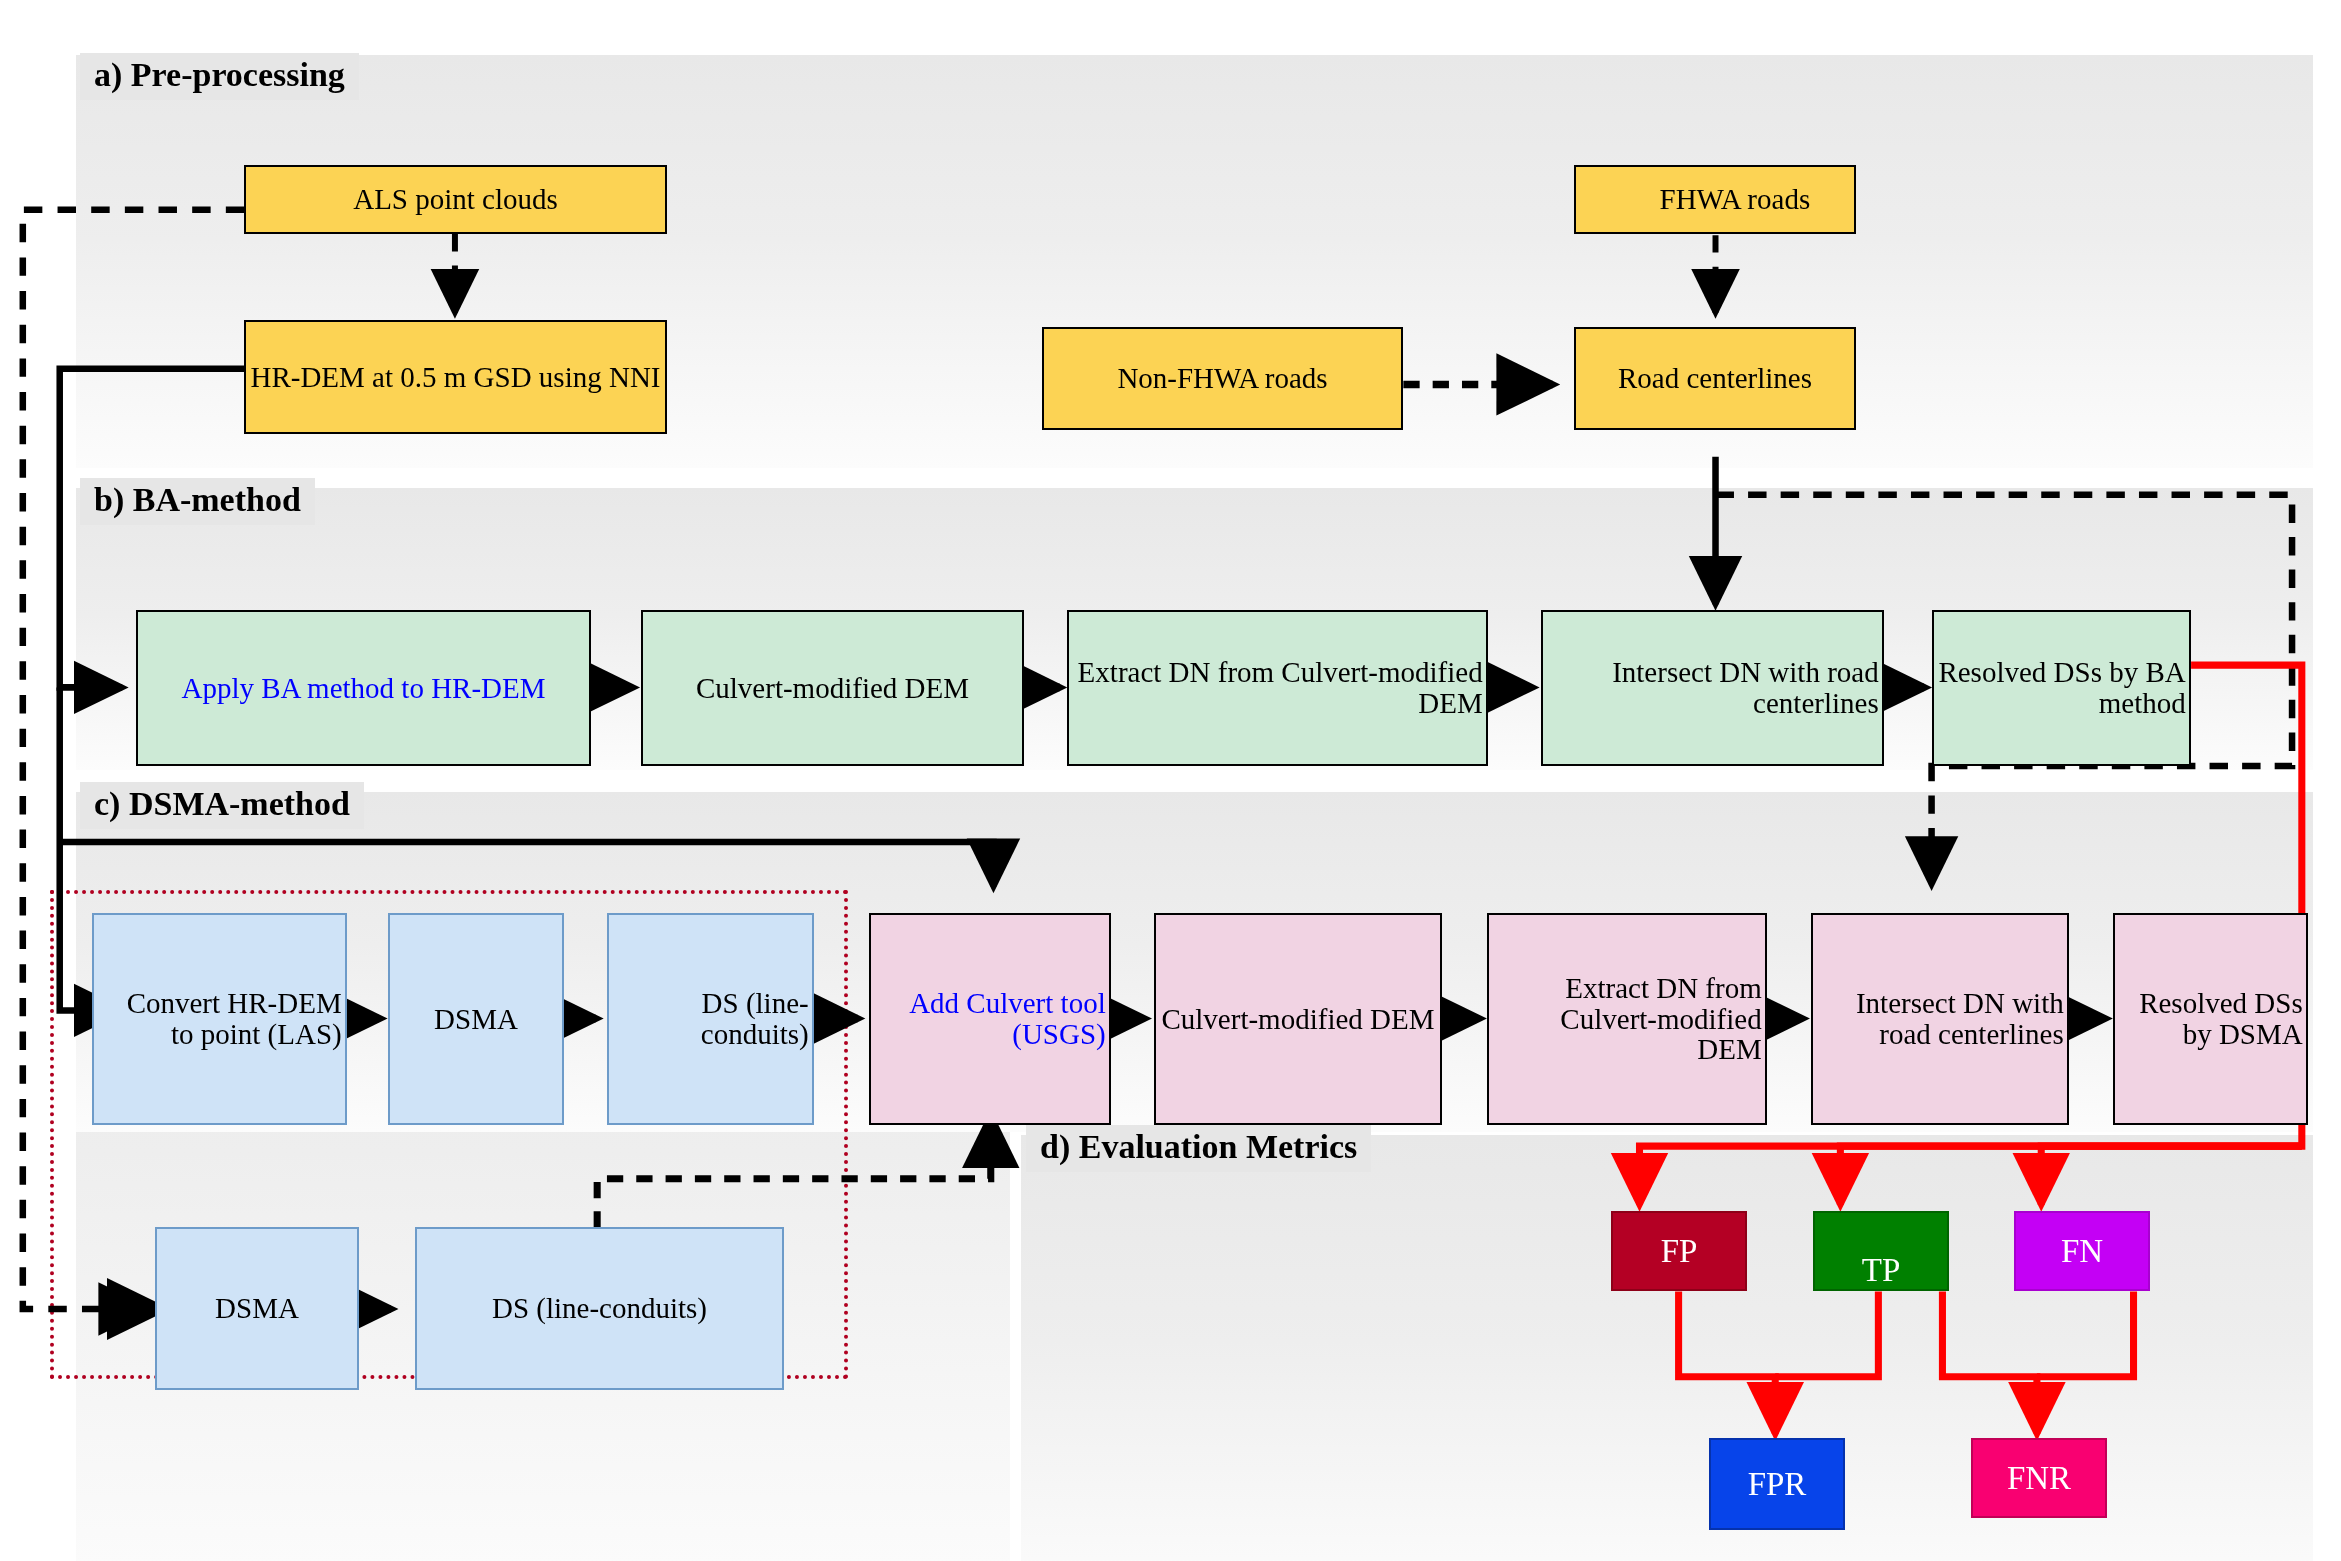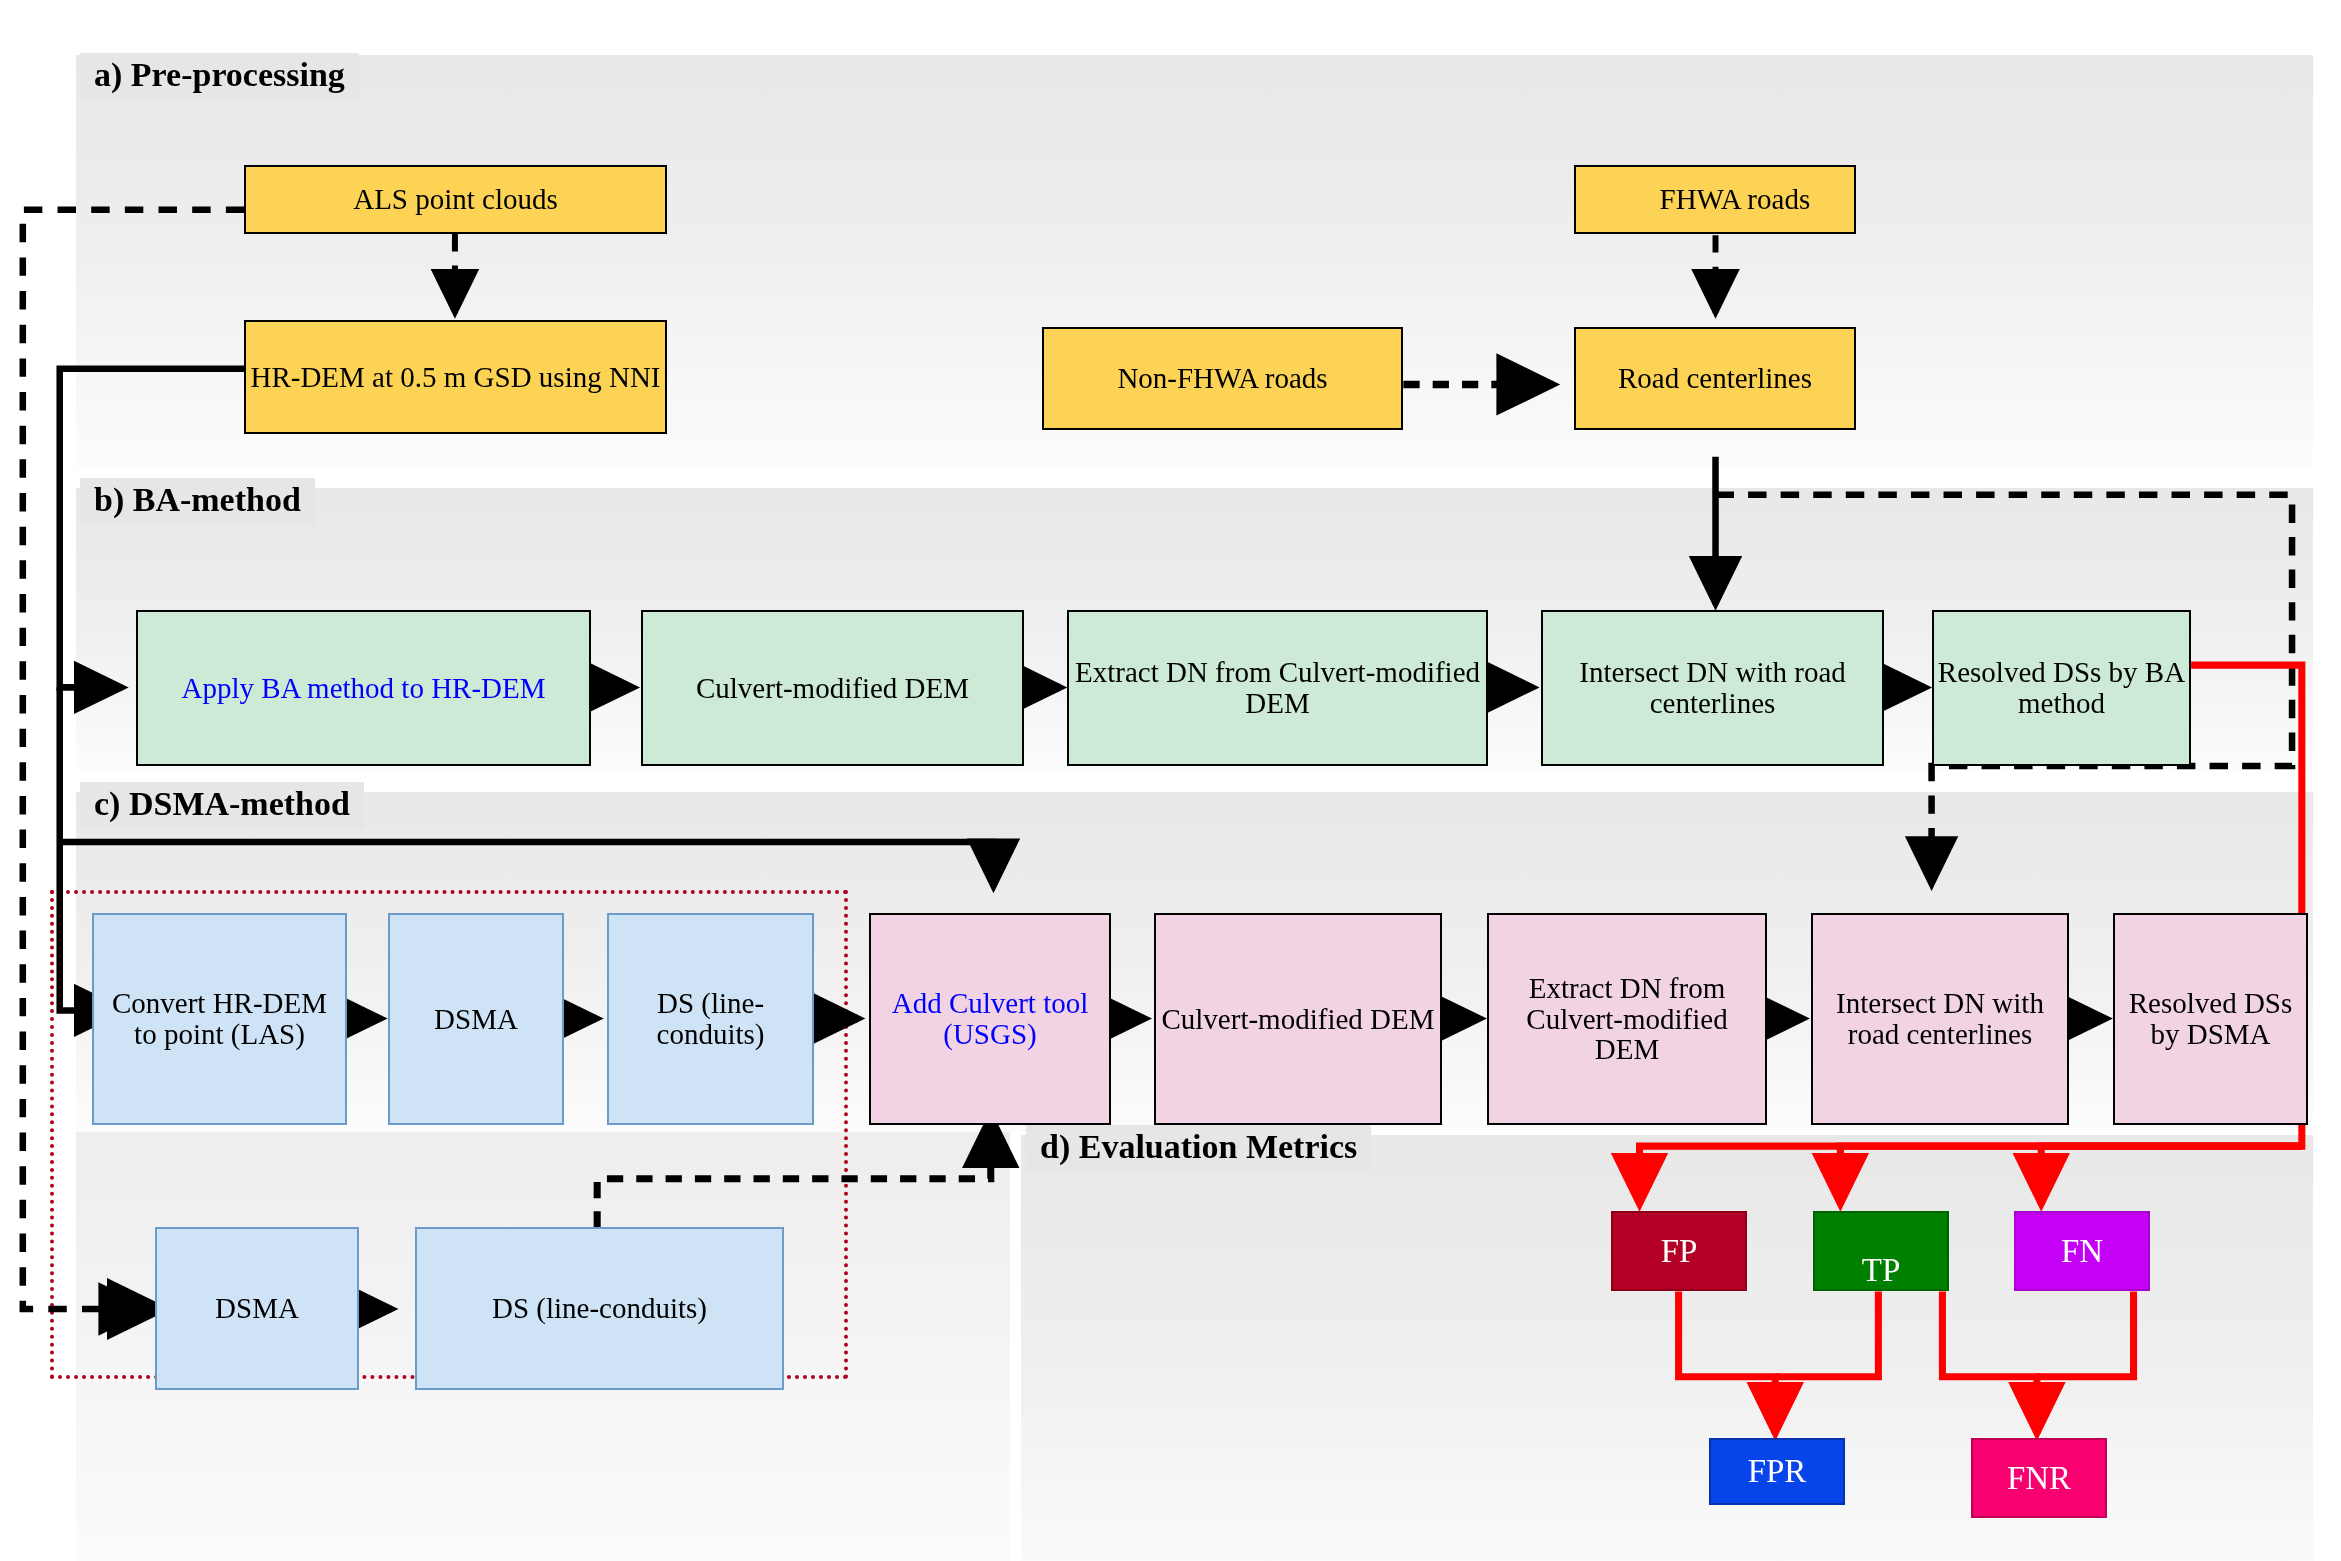--- a/index.html
+++ b/index.html
@@ -23,21 +23,21 @@
     white-space:nowrap;
     line-height:1.0;
     padding:5.4px 14px 7.6px 14px;
     font-size:34px;
     letter-spacing:0px;
   }
   .nodebox{
     position:absolute;
     box-sizing:border-box;
     display:flex;align-items:center;justify-content:center;
-    text-align:center;
+    text-align:right;
     line-height:1.06;
     color:#000;
     font-size:29px;
     padding:2.2px 3.3px;
   }
   .n-yellow{background:#fcd354;border:2.7px solid #000;}
   .n-green{background:#cdead6;border:2.7px solid #000;}
   .n-pink{background:#f1d3e3;border:2.7px solid #000;}
   .n-blue{background:#cfe3f7;border:2.7px solid #6d9bc9;}
   .n-blue-txt{color:#0000ff;}
@@ -212,21 +212,21 @@
 
   <div class="metric m-fp" style="left:1611px;top:1167px;width:136px;height:80px;">
     <span>FP</span>
   </div>
   <div class="metric m-tp" style="left:1813px;top:1167px;width:136px;height:80px;">
     <span>TP</span>
   </div>
   <div class="metric m-fn" style="left:2014px;top:1167px;width:136px;height:80px;">
     <span>FN</span>
   </div>
-  <div class="metric m-fpr" style="left:1709px;top:1394px;width:136px;height:67px;">
+  <div class="metric m-fpr" style="left:1709px;top:1394px;width:136px;height:92px;">
     <span>FPR</span>
   </div>
   <div class="metric m-fnr" style="left:1971px;top:1394px;width:136px;height:80px;">
     <span>FNR</span>
   </div>
 
 </div>
 
 
 </body></html>

